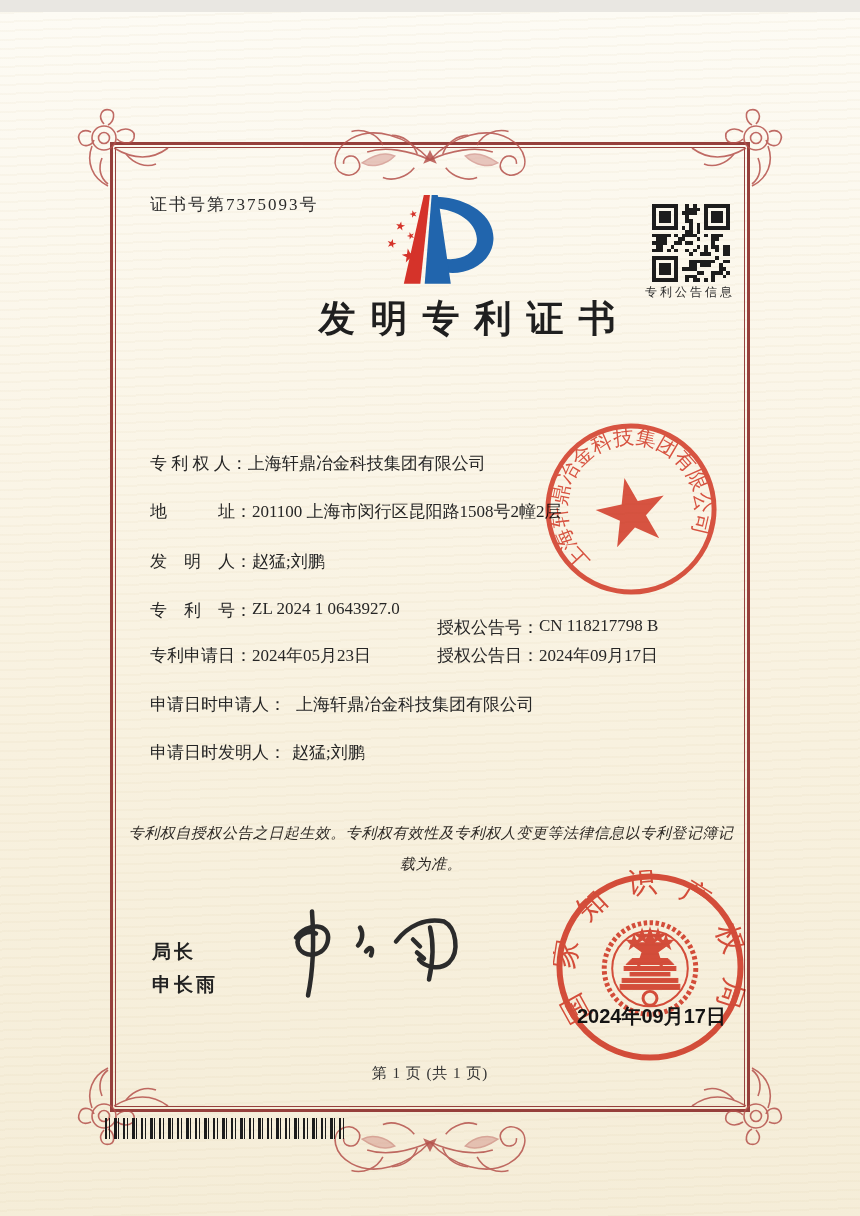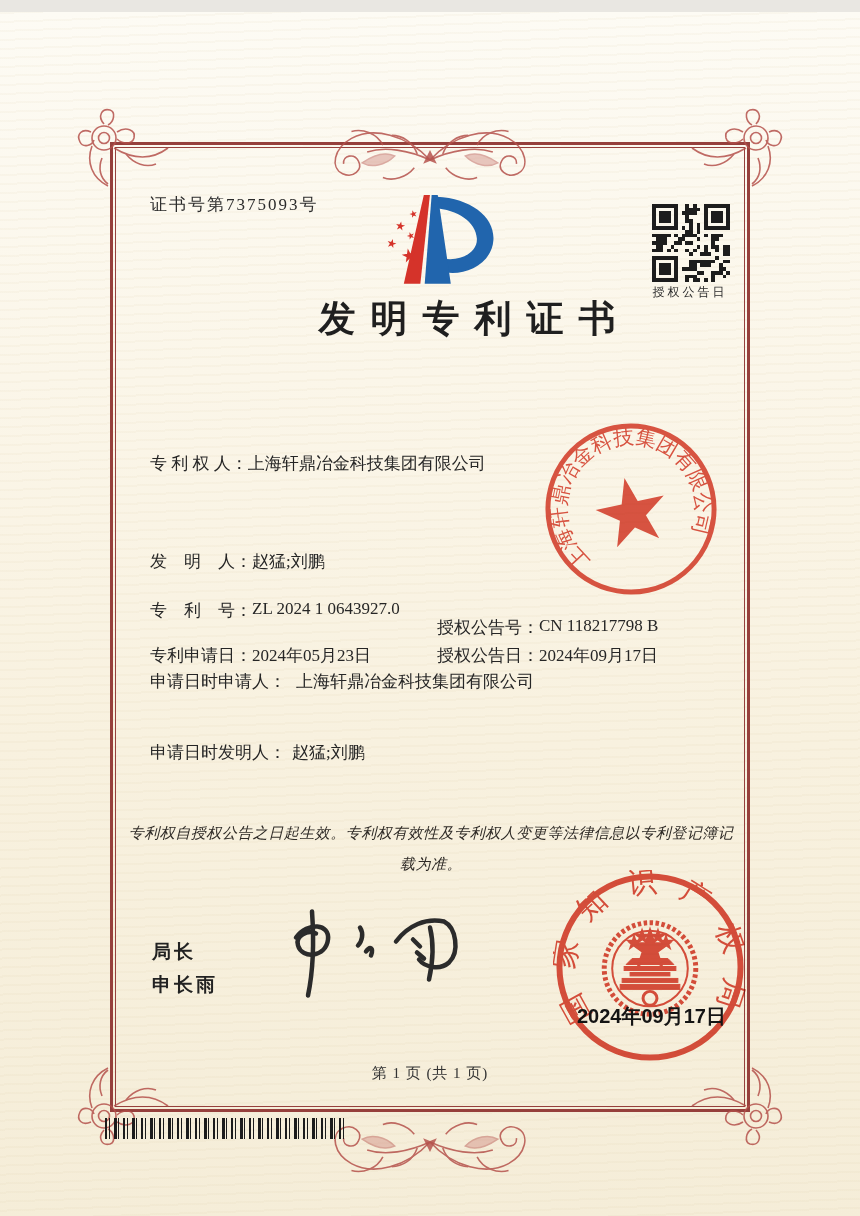--- a/index.html
+++ b/index.html
@@ -319,49 +319,53 @@
         <rect x="3" y="20" width="1" height="1" fill="#1d1d1d"></rect>
         <rect x="4" y="20" width="1" height="1" fill="#1d1d1d"></rect>
         <rect x="5" y="20" width="1" height="1" fill="#1d1d1d"></rect>
         <rect x="6" y="20" width="1" height="1" fill="#1d1d1d"></rect>
         <rect x="9" y="20" width="1" height="1" fill="#1d1d1d"></rect>
         <rect x="11" y="20" width="1" height="1" fill="#1d1d1d"></rect>
         <rect x="12" y="20" width="1" height="1" fill="#1d1d1d"></rect>
         <rect x="14" y="20" width="1" height="1" fill="#1d1d1d"></rect>
         <rect x="16" y="20" width="1" height="1" fill="#1d1d1d"></rect>
       </svg></div>
-  <div class="abs qr-label">授权公告日</div>
+  <div class="abs qr-label">专利公告信息</div>
 
   <div class="abs title">发明专利证书</div>
 
   <div class="row" style="top:440px">
     <span class="lbl">专 利 权 人：</span>
     <span class="val">上海轩鼎冶金科技集团有限公司</span>
   </div>
+  <div class="row" style="top:488px">
+    <span class="lbl">地　　　址：</span>
+    <span class="val">201100 上海市闵行区昆阳路1508号2幢2层</span>
+  </div>
   <div class="row" style="top:538px">
     <span class="lbl">发　明　人：</span>
     <span class="val">赵猛;刘鹏</span>
   </div>
   <div class="row" style="top:587px;width:300px">
     <span class="lbl">专　利　号：</span>
     <span class="val">ZL 2024 1 0643927.0</span>
   </div>
   <div class="row" style="top:604px;left:437px;width:300px">
     <span class="lbl">授权公告号：</span>
     <span class="val">CN 118217798 B</span>
   </div>
   <div class="row" style="top:632px;width:300px">
     <span class="lbl">专利申请日：</span>
     <span class="val">2024年05月23日</span>
   </div>
   <div class="row" style="top:632px;left:437px;width:300px">
     <span class="lbl">授权公告日：</span>
     <span class="val">2024年09月17日</span>
   </div>
-  <div class="row" style="top:658px">
+  <div class="row" style="top:681px">
     <span class="lbl">申请日时申请人：</span>
     <span class="val" style="padding-left:10px">上海轩鼎冶金科技集团有限公司</span>
   </div>
   <div class="row" style="top:729px">
     <span class="lbl">申请日时发明人：</span>
     <span class="val" style="padding-left:6px">赵猛;刘鹏</span>
   </div>
 
   <svg class="abs seal" style="left:542px;top:408px;transform:rotate(-12deg)" width="178" height="178" viewBox="0 0 180 180">
     <g opacity="0.88">

